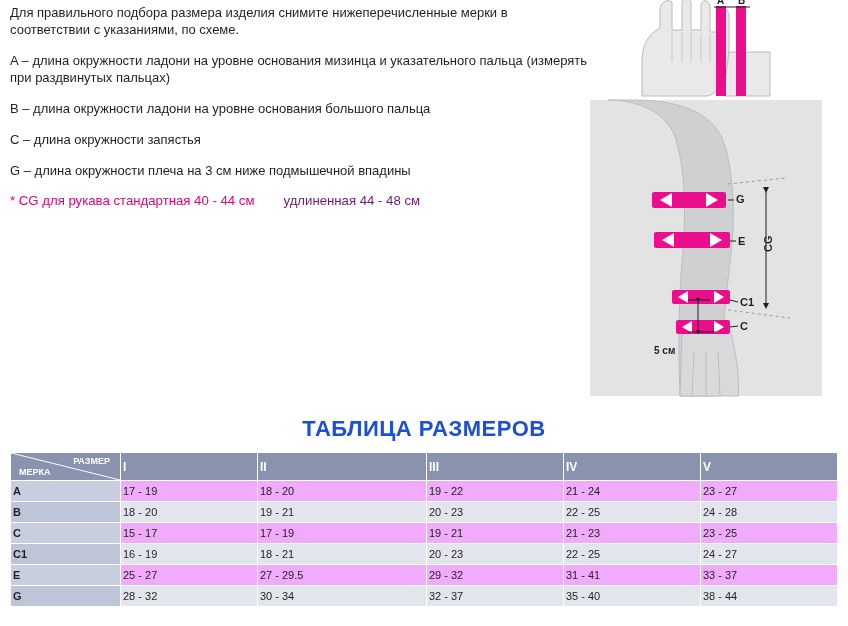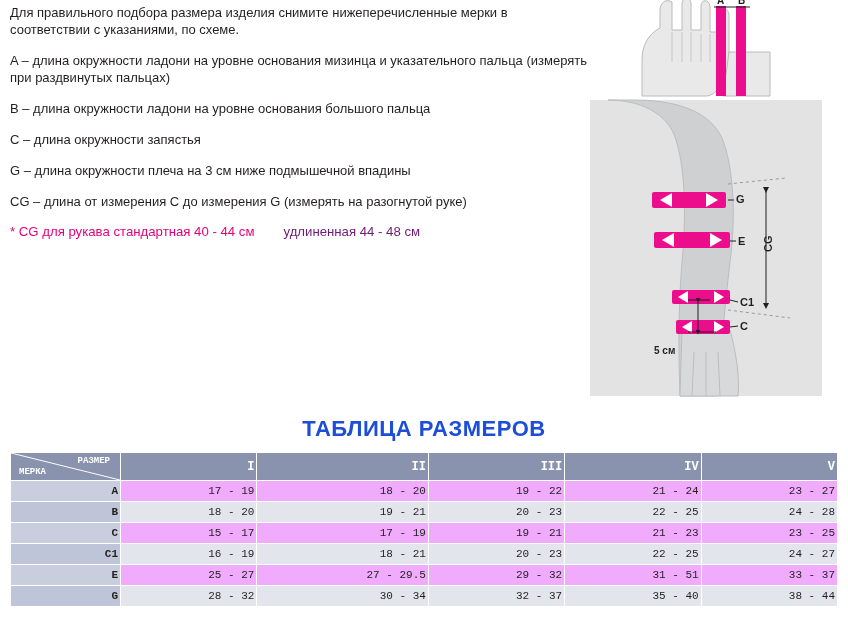--- a/index.html
+++ b/index.html
@@ -55,23 +55,22 @@
   }
   table.sizes {
     position: absolute;
     left: 10px; top: 452px;
     width: 828px;
     border-collapse: collapse;
     font-size: 11px;
   }
   table.sizes th, table.sizes td {
     border: 1px solid #ffffff;
-    text-align: right;
+    text-align: left;
     padding: 4px 2px;
-    font-family: Liberation Mono, monospace;
   }
   .hdr-cell {
     background: #8a93ad;
     color: #ffffff;
     font-weight: bold;
     font-size: 12px;
     height: 28px;
   }
   .hdr-corner {
     background: #8a93ad;
@@ -107,21 +106,20 @@
 <body>
 
 <div class="page">
 
   <div class="text-col">
     <p class="para first">Для правильного подбора размера изделия снимите нижеперечисленные мерки в соответствии с указаниями, по схеме.</p>
     <p class="para">A – длина окружности ладони на уровне основания мизинца и указательного пальца (измерять при раздвинутых пальцах)</p>
     <p class="para">B – длина окружности ладони на уровне основания большого пальца</p>
     <p class="para">C – длина окружности запястья</p>
     <p class="para">G – длина окружности плеча на 3 см ниже подмышечной впадины</p>
-    <p class="para">CG – длина от измерения C до измерения G (измерять на разогнутой руке)</p>
     <p class="note">
       <span class="n1">* CG для рукава  стандартная 40 - 44 см</span>
       <span class="n2">удлиненная 44 - 48 см</span>
     </p>
   </div>
 
   <div class="illus">
     <svg width="258" height="400" viewBox="0 0 258 400">
       <defs>
         <marker id="ah" markerWidth="6" markerHeight="6" refX="3" refY="3" orient="auto">
@@ -267,21 +265,21 @@
         <td class="val">18 - 21</td>
         <td class="val">20 - 23</td>
         <td class="val">22 - 25</td>
         <td class="val">24 - 27</td>
       </tr>
       <tr>
         <td class="row-label">E</td>
         <td class="val">25 - 27</td>
         <td class="val">27 - 29.5</td>
         <td class="val">29 - 32</td>
-        <td class="val">31 - 51</td>
+        <td class="val">31 - 41</td>
         <td class="val">33 - 37</td>
       </tr>
       <tr class="alt">
         <td class="row-label">G</td>
         <td class="val">28 - 32</td>
         <td class="val">30 - 34</td>
         <td class="val">32 - 37</td>
         <td class="val">35 - 40</td>
         <td class="val">38 - 44</td>
       </tr>

